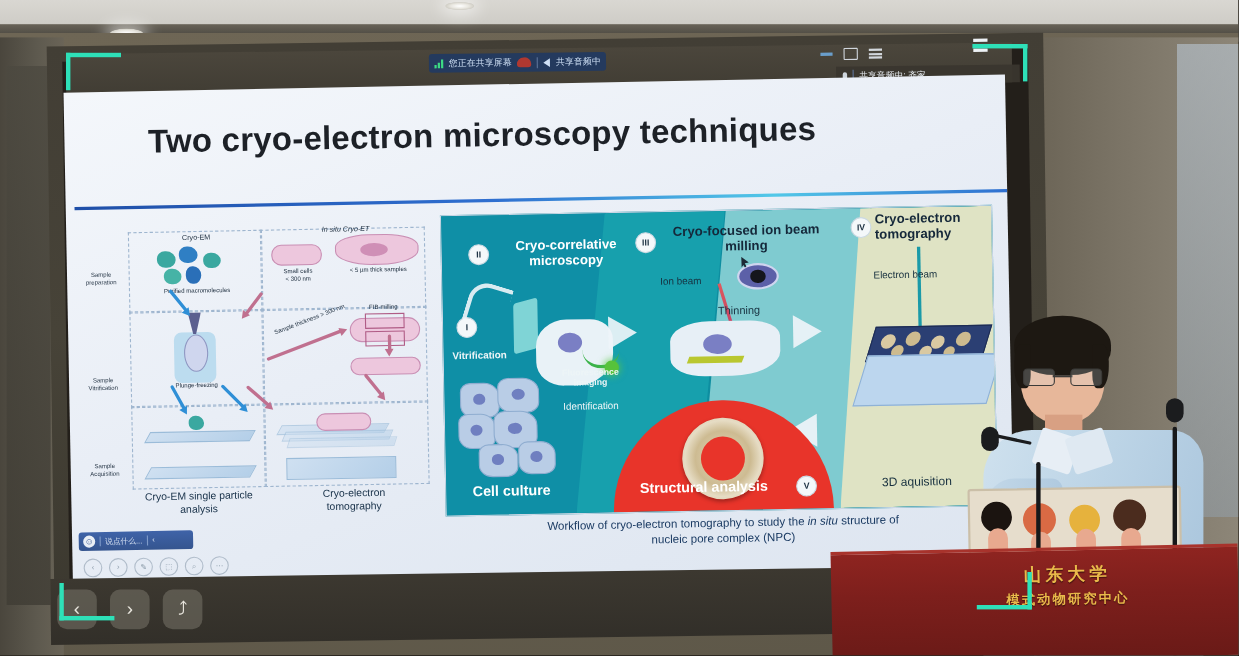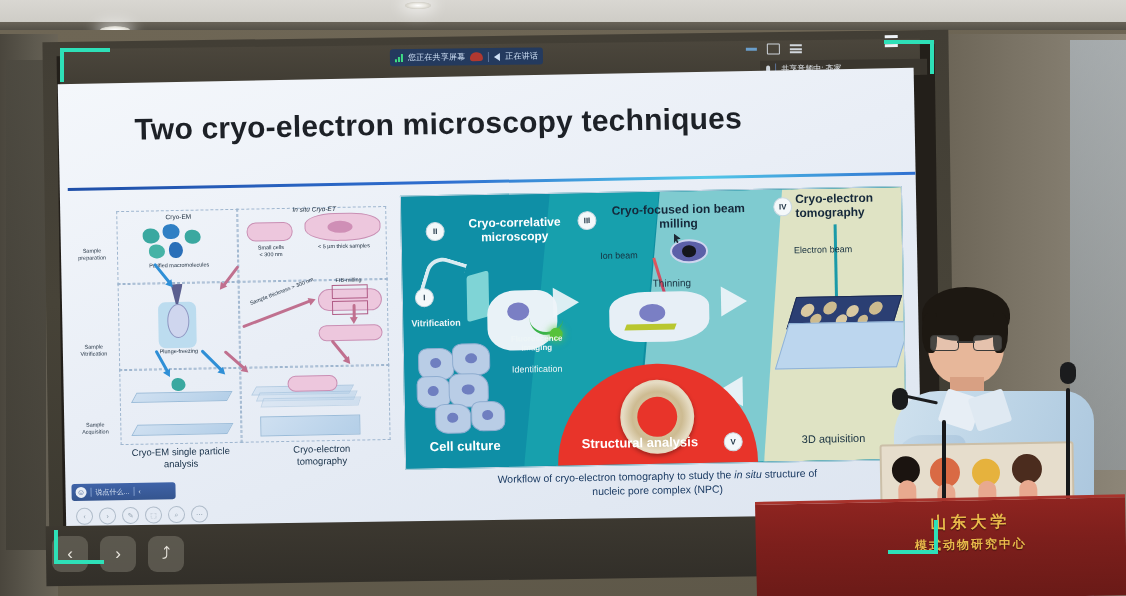--- a/index.html
+++ b/index.html
@@ -236,21 +236,21 @@
     <div class="share-pill">
       <span class="sig-icon">
           <i></i>
           <i></i>
           <i></i>
         </span>
       <span>您正在共享屏幕</span>
       <span class="cloud-ic"></span>
       <span class="divider-v"></span>
       <span class="spk-ic"></span>
-      <span>正在讲话</span>
+      <span>共享音频中</span>
     </div>
 
     <div class="win-ctrls">
       <span class="wc wc-min"></span>
       <span class="wc wc-max"></span>
       <span class="wc wc-menu">
           <i></i>
           <i></i>
           <i></i>
         </span>

